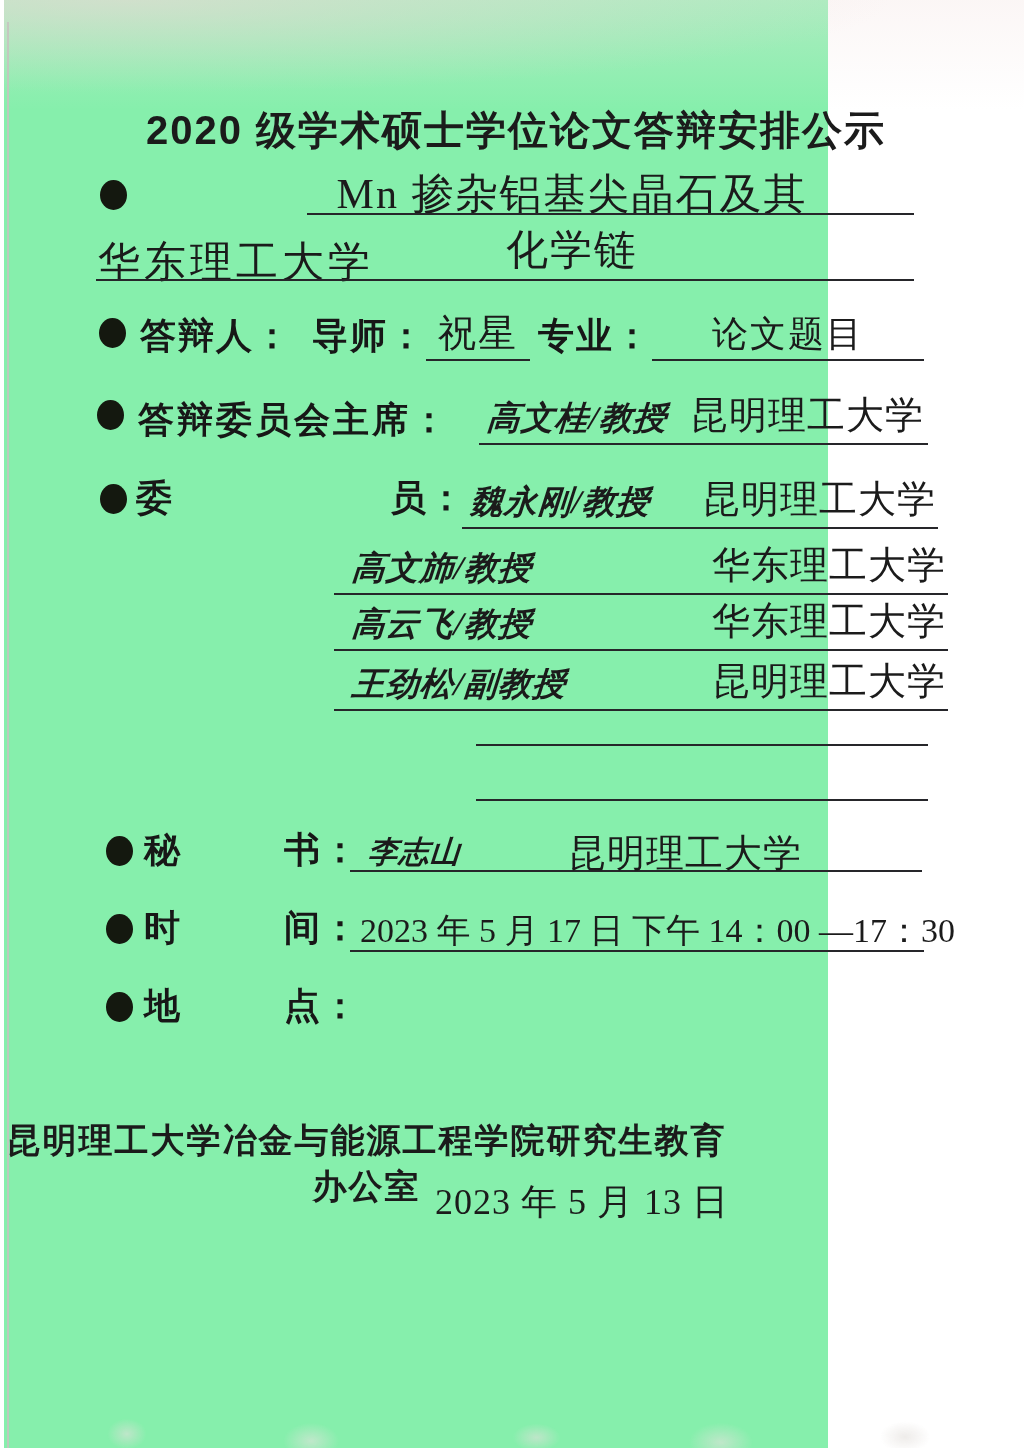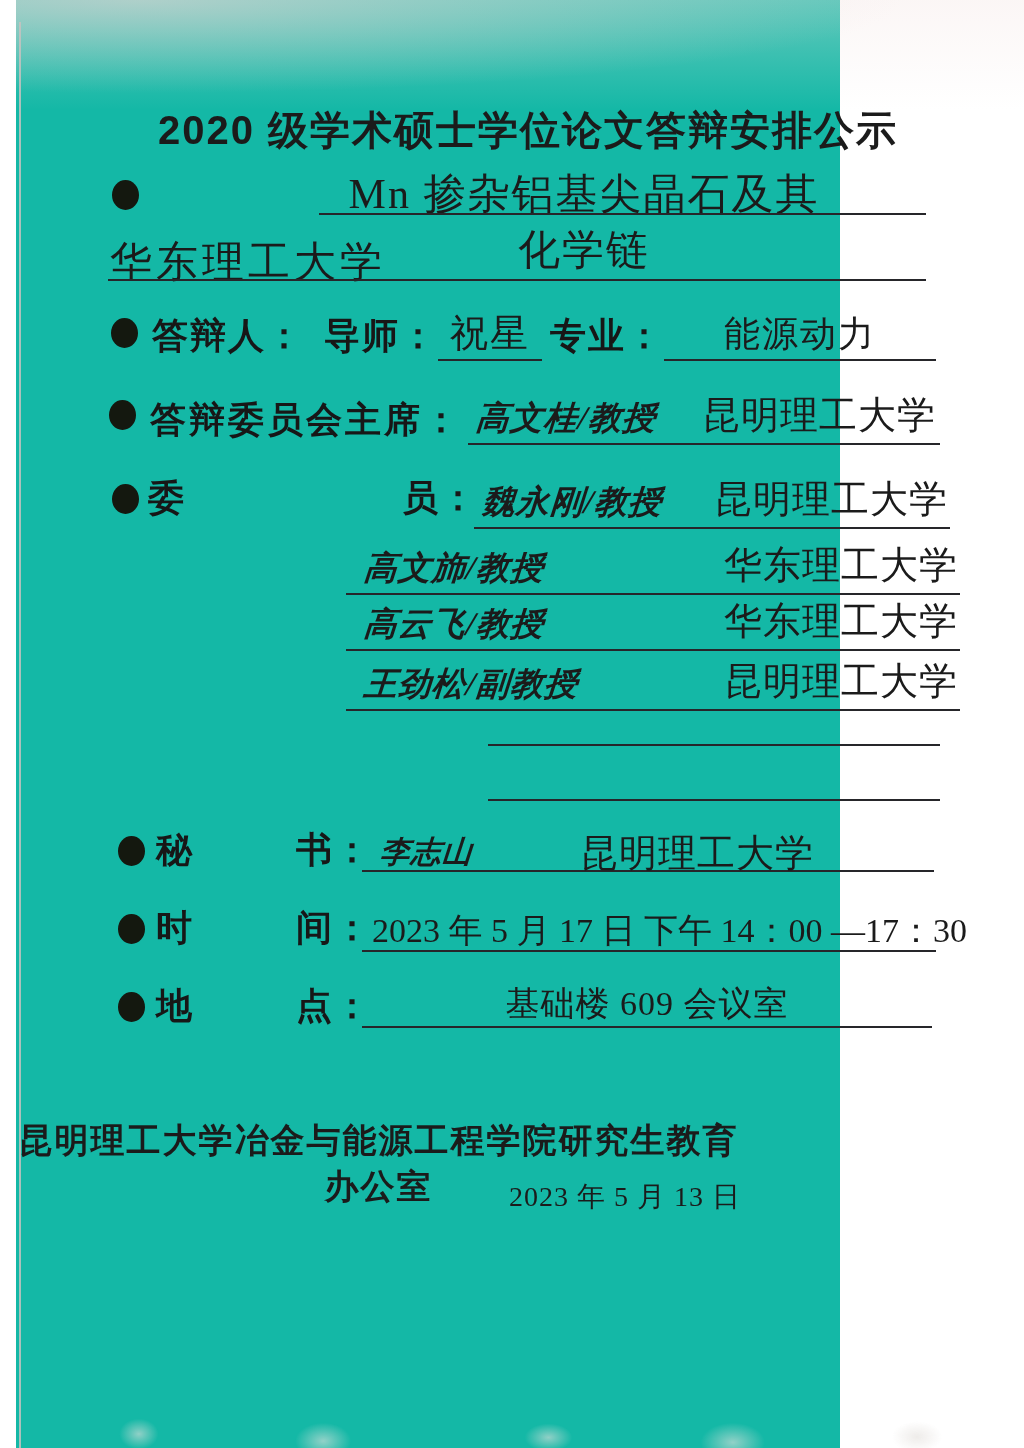--- a/index.html
+++ b/index.html
@@ -3,21 +3,21 @@
 <meta charset="utf-8">
 <style>
   html,body{margin:0;padding:0;}
   body{
     width:1024px;height:1448px;position:relative;
     background:#ffffff;
     font-family:"Liberation Serif","DejaVu Serif",serif;
     color:#1b1b1b;
     overflow:hidden;
   }
-  .page{position:absolute;left:16px;top:0;width:824px;height:1448px;background:#14b8a6;}
+  .page{position:absolute;left:4px;top:0;width:824px;height:1448px;background:#86efac;}
   .abs{position:absolute;}
   
   .top-tint{left:0;top:0;width:1024px;height:110px;
     background:radial-gradient(ellipse at 12% 0%, rgba(238,214,214,.55), rgba(255,255,255,0) 60%),
                linear-gradient(180deg, rgba(244,230,228,.35), rgba(255,255,255,0));
     pointer-events:none;}
   .edge-left{left:3px;top:22px;width:2px;height:1426px;background:#c7c2bf;opacity:.85;}
   .bottom-noise{left:0;bottom:0;width:1024px;height:70px;opacity:.6;
     background:
       radial-gradient(28px 22px at 12% 80%, #e3e0dc 0%, rgba(255,255,255,0) 70%),
@@ -33,21 +33,21 @@
   .label{font-size:36px;color:#171717;}
   .bullet{width:27px;height:30px;border-radius:50%;background:#14180f;display:inline-block;}
   .ul{border-bottom:2px solid #26262a;}
   .ulline{height:0;border-bottom:2px solid #26262a;}
   .flexrow{display:flex;align-items:flex-end;}
   .between{display:flex;justify-content:space-between;align-items:flex-end;}
   .val{font-size:36px;}
   .univ{font-size:38px;letter-spacing:1px;}
   .name{font-size:33px;letter-spacing:1px;}
   .footer1{font-size:34px;font-weight:700;letter-spacing:2px;}
-  .footer2{font-size:28px;letter-spacing:1px;}
+  .footer2{font-size:36px;letter-spacing:1px;}
 </style>
 </head>
 <body>
 
 <div class="page">
 
   <div class="abs top-tint"></div>
   <div class="abs edge-left"></div>
   <div class="abs bottom-noise"></div>
 
@@ -58,25 +58,25 @@
   <div class="abs ulline" style="left:303px;top:213px;width:607px;"></div>
   <span class="abs song" style="left:94px;top:234px;font-size:42px;letter-spacing:4px;">华东理工大学</span>
   <div class="abs ulline" style="left:92px;top:279px;width:818px;"></div>
 
   <span class="abs bullet" style="left:95px;top:318px;"></span>
   <div class="abs flexrow" style="left:136px;top:308px;width:784px;">
     <span class="label hei" style="letter-spacing:2px;">答辩人：</span>
     <span class="label hei" style="margin-left:20px;letter-spacing:2px;">导师：</span>
     <span class="val song ul" style="padding:0 12px;font-size:38px;letter-spacing:2px;">祝星</span>
     <span class="label hei" style="margin-left:8px;letter-spacing:2px;">专业：</span>
-    <span class="val song ul" style="flex:1;text-align:center;font-size:36px;letter-spacing:2px;">能源动力</span>
+    <span class="val song ul" style="flex:1;text-align:center;font-size:36px;letter-spacing:2px;">论文题目</span>
   </div>
 
   <span class="abs bullet" style="left:93px;top:400px;"></span>
-  <div class="abs flexrow" style="left:134px;top:390px;width:790px;">
+  <div class="abs flexrow" style="left:134px;top:390px;width:790px;gap:23px;">
     <span class="label hei" style="letter-spacing:3px;">答辩委员会主席：</span>
     <div class="between ul" style="flex:1;margin-left:6px;padding:0 4px 2px 8px;">
       <span class="name hand">高文桂/教授</span>
       <span class="univ song">昆明理工大学</span>
     </div>
   </div>
 
   <span class="abs bullet" style="left:96px;top:484px;"></span>
   <span class="abs label hei" style="left:132px;top:474px;">委</span>
   <span class="abs label hei" style="left:386px;top:474px;letter-spacing:2px;">员：</span>
@@ -112,20 +112,17 @@
   <span class="abs bullet" style="left:102px;top:914px;"></span>
   <span class="abs label hei" style="left:140px;top:904px;">时</span>
   <span class="abs label hei" style="left:280px;top:904px;letter-spacing:2px;">间：</span>
   <div class="abs ul" style="left:346px;top:904px;width:574px;height:46px;">
     <span class="abs song" style="left:10px;top:4px;font-size:34px;white-space:nowrap;">2023 年 5 月 17 日 下午 14：00 —17：30</span>
   </div>
 
   <span class="abs bullet" style="left:102px;top:992px;"></span>
   <span class="abs label hei" style="left:140px;top:982px;">地</span>
   <span class="abs label hei" style="left:280px;top:982px;letter-spacing:2px;">点：</span>
-  <div class="abs ul" style="left:346px;top:982px;width:570px;height:44px;text-align:center;">
-    <span class="song" style="font-size:34px;line-height:44px;letter-spacing:1px;">基础楼 609 会议室</span>
-  </div>
 
   <div class="abs footer1 song" style="right:99px;top:1118px;">昆明理工大学冶金与能源工程学院研究生教育办公室</div>
   <div class="abs footer2 song" style="right:99px;top:1178px;">2023 年 5 月 13 日</div>
 
 </div>
 
 </body></html>

